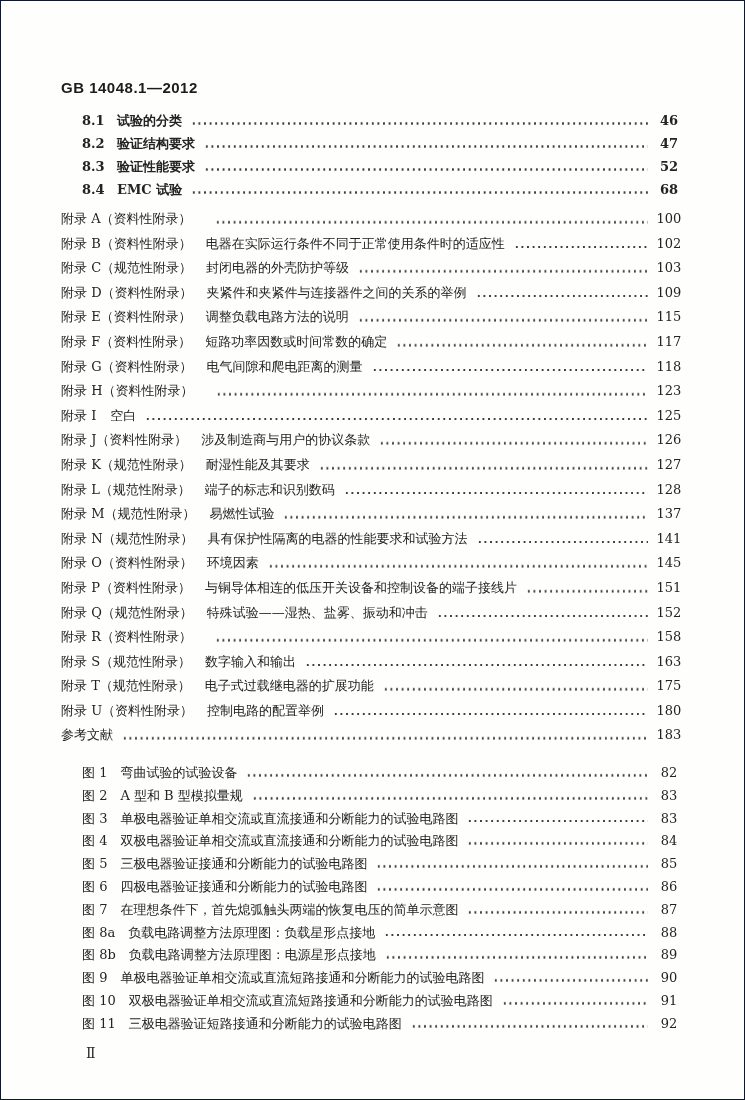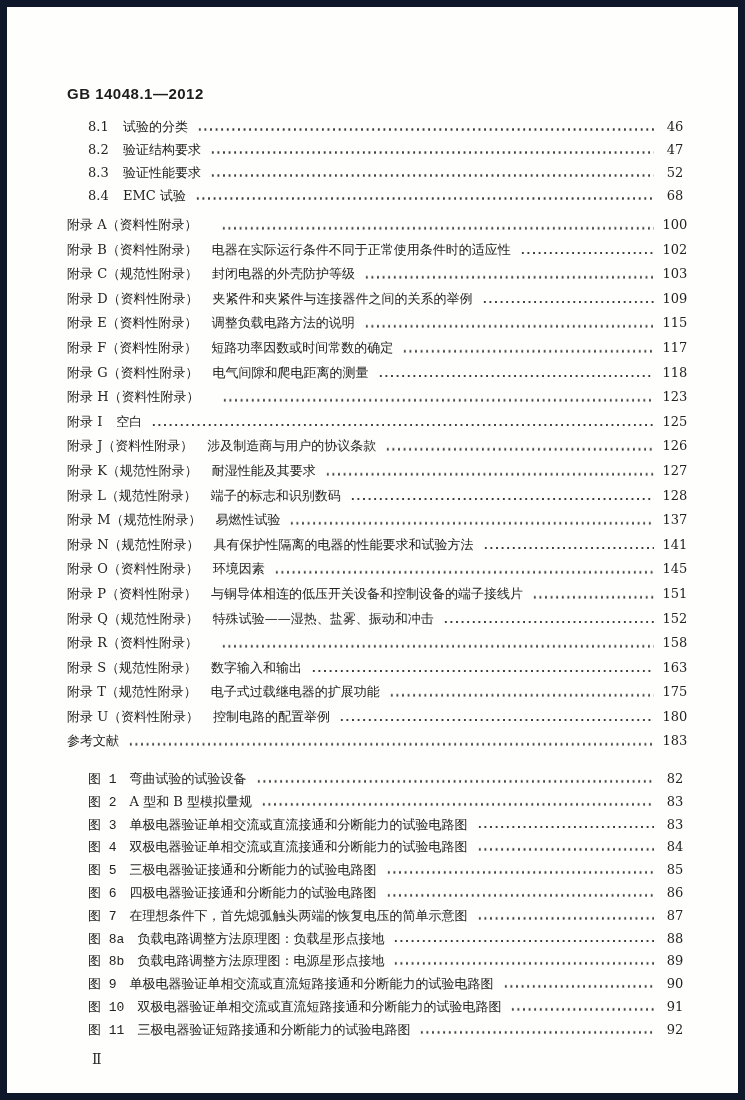--- a/index.html
+++ b/index.html
@@ -2,58 +2,58 @@
 <html lang="zh"><head>
 <meta charset="utf-8">
 <style>
   html, body { margin: 0; padding: 0; background: #ffffff; }
   .page {
     position: relative;
     width: 745px;
     height: 1100px;
     background: #fefefd;
     box-sizing: border-box;
-    border: 7px solid #0f172a;
+    border: 1px solid #0f172a;
     color: #232323;
     font-family: "DejaVu Serif", "Liberation Serif", serif;
     font-size: 13px;
     overflow: hidden;
   }
   .content {
     position: absolute;
     left: 60px;
     top: 78px;
     width: 622px;
   }
   .doc-header {
     font-family: "Liberation Sans", "DejaVu Sans", sans-serif;
     font-weight: bold;
     font-size: 15px;
     letter-spacing: 0.5px;
     height: 24px;
     color: #1c1c1c;
   }
   .block { width: 100%; }
-  .sections-block { margin-top: 9px; }
+  .sections-block { margin-top: 9px; font-weight: bold; }
   .appendices-block { margin-top: 6px; }
   .figures-block { margin-top: 13px; }
 
   .row {
     display: flex;
     align-items: baseline;
     white-space: nowrap;
   }
   .section-row  { height: 23px;   padding-left: 21px; }
   .appendix-row { height: 24.6px; }
   .figure-row   { height: 22.8px; padding-left: 21px; }
 
   .lbl { flex: none; }
   .section-row .lbl { min-width: 35px; }
   .appendix-row .lbl { margin-right: 14px; }
-  .figure-row .lbl { margin-right: 13px; font-family: Liberation Mono, monospace; }
+  .figure-row .lbl { margin-right: 13px; }
   .appendix-row.no-title .lbl { margin-right: 0; }
   .ttl { flex: none; }
 
   .leader {
     flex: 1 1 auto;
     align-self: stretch;
     margin-left: 9px;
     margin-right: 7px;
     background-image: radial-gradient(circle, #3d3d3d 1px, rgba(0,0,0,0) 1.35px);
     background-size: 5.6px 100%;

